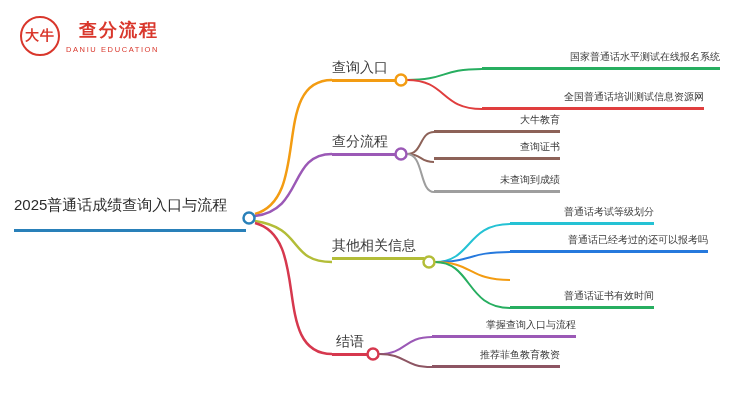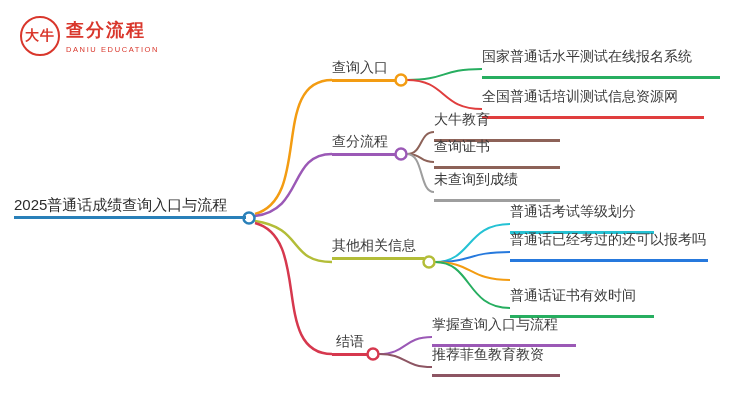--- a/index.html
+++ b/index.html
@@ -5,24 +5,24 @@
   html,body{margin:0;padding:0;background:#f3f3f3;}
   .stage{
     position:relative;width:750px;height:410px;background:#ffffff;overflow:hidden;
     font-family:"Liberation Sans","DejaVu Sans",sans-serif;color:#333;
   }
   svg.connectors{position:absolute;left:0;top:0;width:750px;height:410px;}
   .label{
     position:absolute;white-space:nowrap;color:#3a3a3a;
     border-bottom:3px solid #999;
   }
-  .root-label{font-size:15px;line-height:18px;padding-bottom:2px;color:#2b2b2b;}
+  .root-label{font-size:15px;line-height:18px;padding-bottom:15px;color:#2b2b2b;}
   .branch-label{font-size:14px;line-height:18px;padding-bottom:3px;}
-  .child-label{font-size:14px;line-height:17px;padding-bottom:11px;}
-  .logo{position:absolute;left:20px;top:16px;display:flex;align-items:center;}
+  .child-label{font-size:10px;line-height:17px;padding-bottom:2px;text-align:right;}
+  .logo{position:absolute;left:20px;top:16px;display:flex;align-items:center;text-align:right;}
   .seal{
     width:40px;height:40px;border-radius:50%;border:2px solid #d9372c;
     display:flex;align-items:center;justify-content:center;box-sizing:border-box;
     color:#d9372c;font-weight:bold;font-size:14px;letter-spacing:1px;
   }
   .logo-text{margin-left:6px;}
   .logo-name{font-size:18px;font-weight:bold;letter-spacing:2px;color:#d9372c;}
   .logo-sub{font-size:7.5px;letter-spacing:1.6px;color:#d9372c;margin-top:3px;}
 </style>
 </head>

